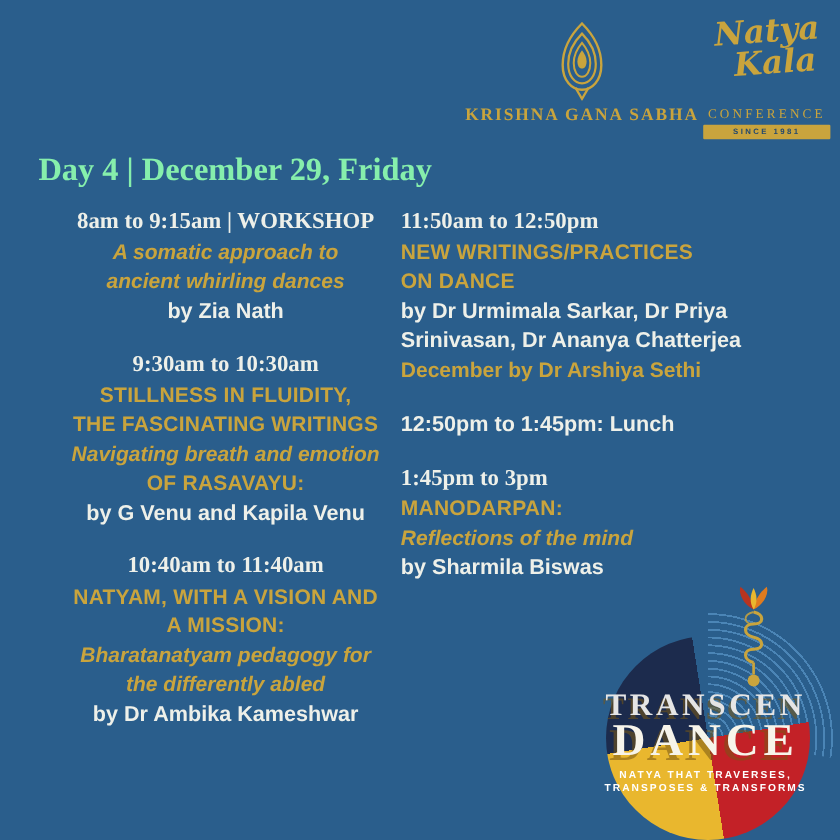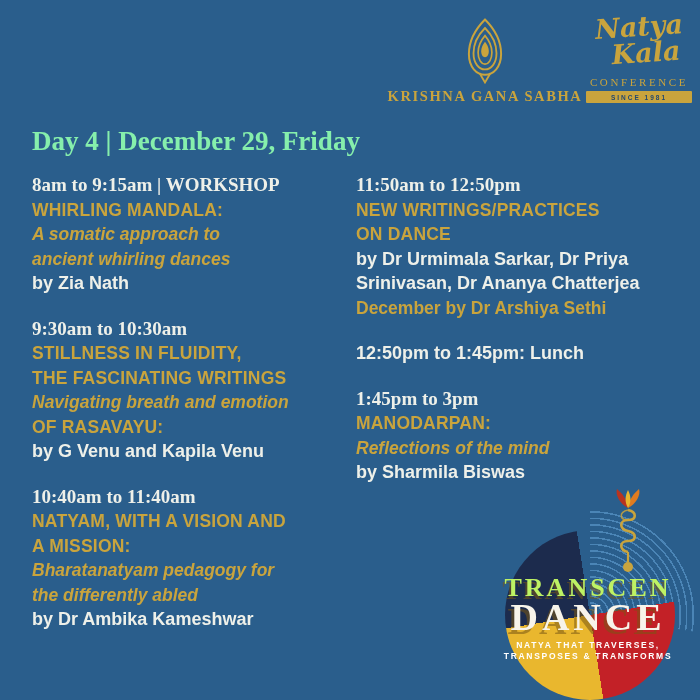--- a/index.html
+++ b/index.html
@@ -15,36 +15,36 @@
     margin-top:4px;font-family:"Liberation Serif",serif;font-weight:bold;
     font-size:14.5px;letter-spacing:1.6px;color:#c9a43d;white-space:nowrap;
   }
   #nkc-logo{position:absolute;left:586px;top:14px;width:106px;text-align:center;color:#c9a43d;}
   .nkc-script{
     font-family:"DejaVu Serif",serif;font-style:italic;font-weight:bold;
     font-size:27px;line-height:26px;transform:rotate(-4deg);
   }
   .nkc-script.k2{margin-left:14px;}
   #nkc-conference{
-    margin-top:10px;font-family:"Liberation Serif",serif;font-size:11px;
+    margin-top:23px;font-family:"Liberation Serif",serif;font-size:11px;
     letter-spacing:2.6px;white-space:nowrap;
   }
   #nkc-since{
     margin-top:3px;background:#c9a43d;color:#24496e;font-size:6.5px;font-weight:bold;
     letter-spacing:2px;padding:2.5px 0;border-radius:1px;
   }
   
   #page-title{
     position:absolute;left:32px;top:126px;
     font-family:"Liberation Serif",serif;font-weight:bold;font-size:27px;color:#86efac;
   }
   
   .column{position:absolute;top:173px;}
-  #col-left{left:32px;width:312px;}
-  #col-right{left:356px;width:336px;}
+  #col-left{left:32px;width:312px;text-align:center;}
+  #col-right{left:334px;width:336px;}
   .session-block{margin-bottom:21px;}
   .line{line-height:24.5px;white-space:nowrap;}
   .line.time{font-family:"Liberation Serif",serif;font-weight:bold;font-size:19px;color:#eef0e9;}
   .line.heading{font-weight:bold;font-size:17.5px;color:#c9a43d;letter-spacing:.2px;}
   .line.subtitle{font-weight:bold;font-style:italic;font-size:17.5px;color:#c9a43d;}
   .line.byline{font-weight:bold;font-size:18px;color:#eef0e9;}
   .line.moderator{font-weight:bold;font-size:17.5px;color:#c9a43d;}
   .line.lunch{font-weight:bold;font-size:18px;color:#eef0e9;}
   
   #td-rings{
@@ -57,21 +57,21 @@
     background:conic-gradient(from -9deg at 50% 50%,
       rgba(0,0,0,0) 0deg 90deg,
       #c32127 90deg 180deg,
       #e9b72e 180deg 270deg,
       #1c2b4d 270deg 360deg);
   }
   #td-motif{position:absolute;left:606px;top:486px;}
   #td-text{position:absolute;left:478px;top:576px;width:220px;text-align:center;}
   #td-word-top{
     font-family:"Liberation Serif",serif;font-weight:bold;font-size:26px;letter-spacing:3px;
-    color:#bef264;text-shadow:-2px 3px 0 rgba(120,88,20,.55);line-height:24px;
+    color:#e5e5e5;text-shadow:-2px 3px 0 rgba(120,88,20,.55);line-height:24px;
   }
   #td-word-bottom{
     font-family:"Liberation Serif",serif;font-weight:bold;font-size:38px;letter-spacing:4px;
     color:#f7f4ea;text-shadow:-3px 4px 0 rgba(120,88,20,.55);line-height:34px;
   }
   .td-tagline{
     font-weight:bold;font-size:8.5px;letter-spacing:1.7px;color:#ffffff;line-height:11px;
   }
   #td-tag1{margin-top:6px;}
 </style>
@@ -96,21 +96,20 @@
     <div class="nkc-script k2">Kala</div>
     <div id="nkc-conference">CONFERENCE</div>
     <div id="nkc-since">SINCE 1981</div>
   </div>
 
   <div id="page-title">Day 4 | December 29, Friday</div>
 
   <div class="column" id="col-left">
       <div class="session-block">
         <div class="line time">8am to 9:15am | WORKSHOP</div>
-        <div class="line heading">WHIRLING MANDALA:</div>
         <div class="line subtitle">A somatic approach to</div>
         <div class="line subtitle">ancient whirling dances</div>
         <div class="line byline">by Zia Nath</div>
       </div>
       <div class="session-block">
         <div class="line time">9:30am to 10:30am</div>
         <div class="line heading">STILLNESS IN FLUIDITY,</div>
         <div class="line heading">THE FASCINATING WRITINGS</div>
         <div class="line subtitle">Navigating breath and emotion</div>
         <div class="line heading">OF RASAVAYU:</div>

